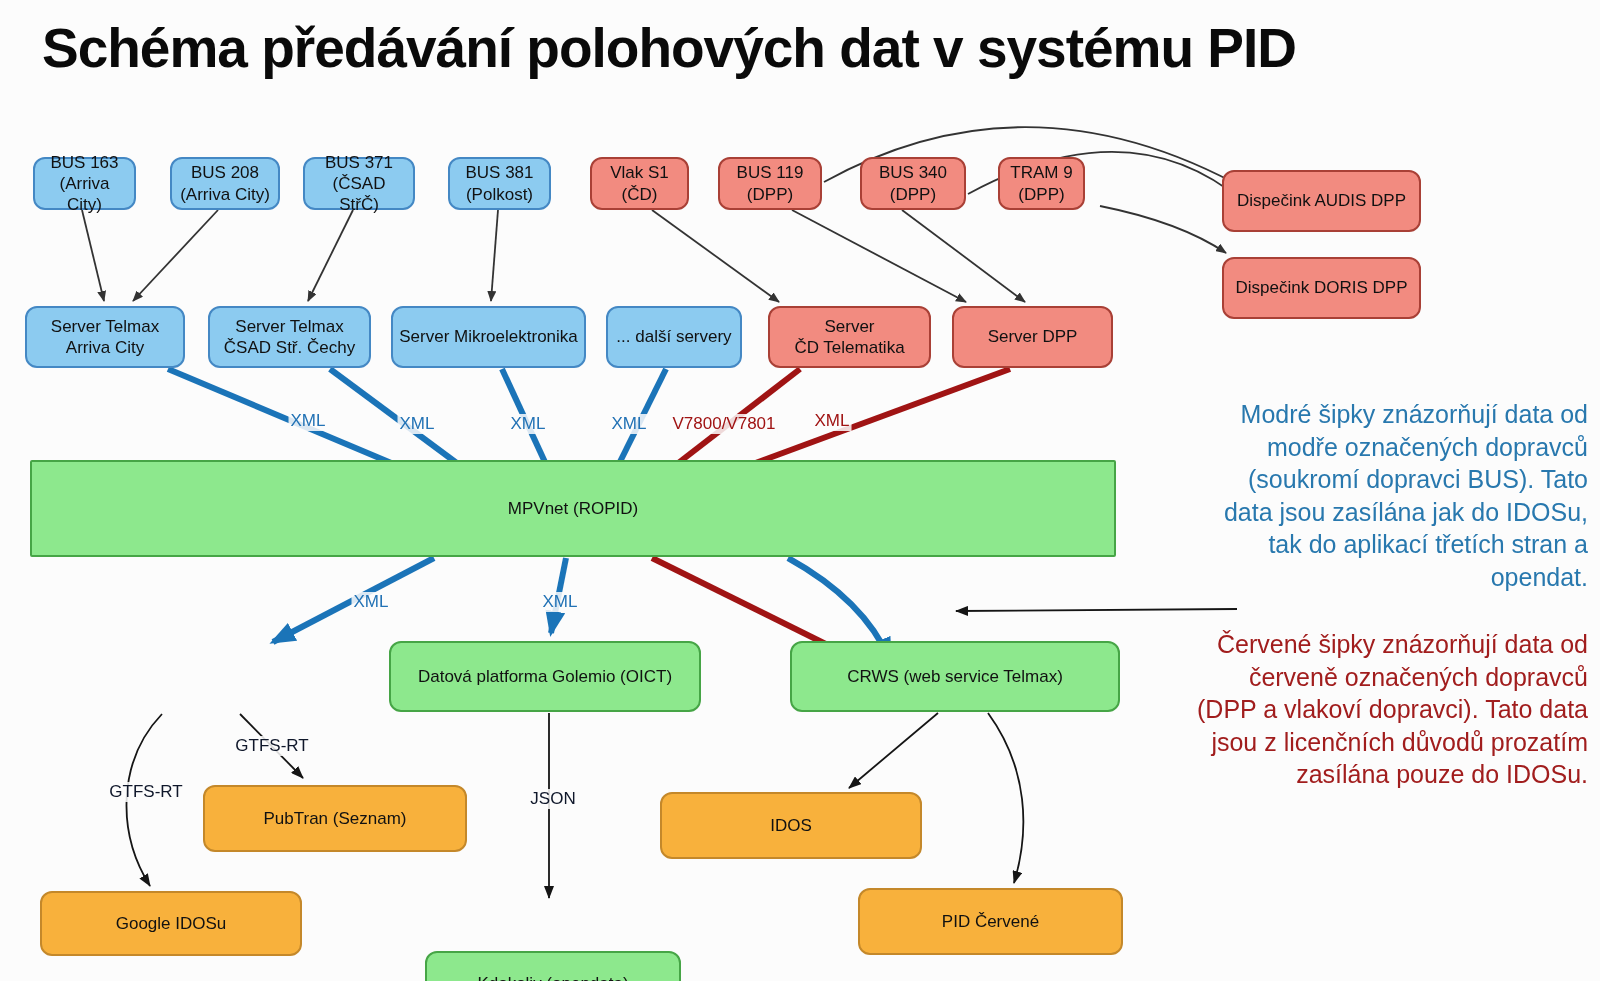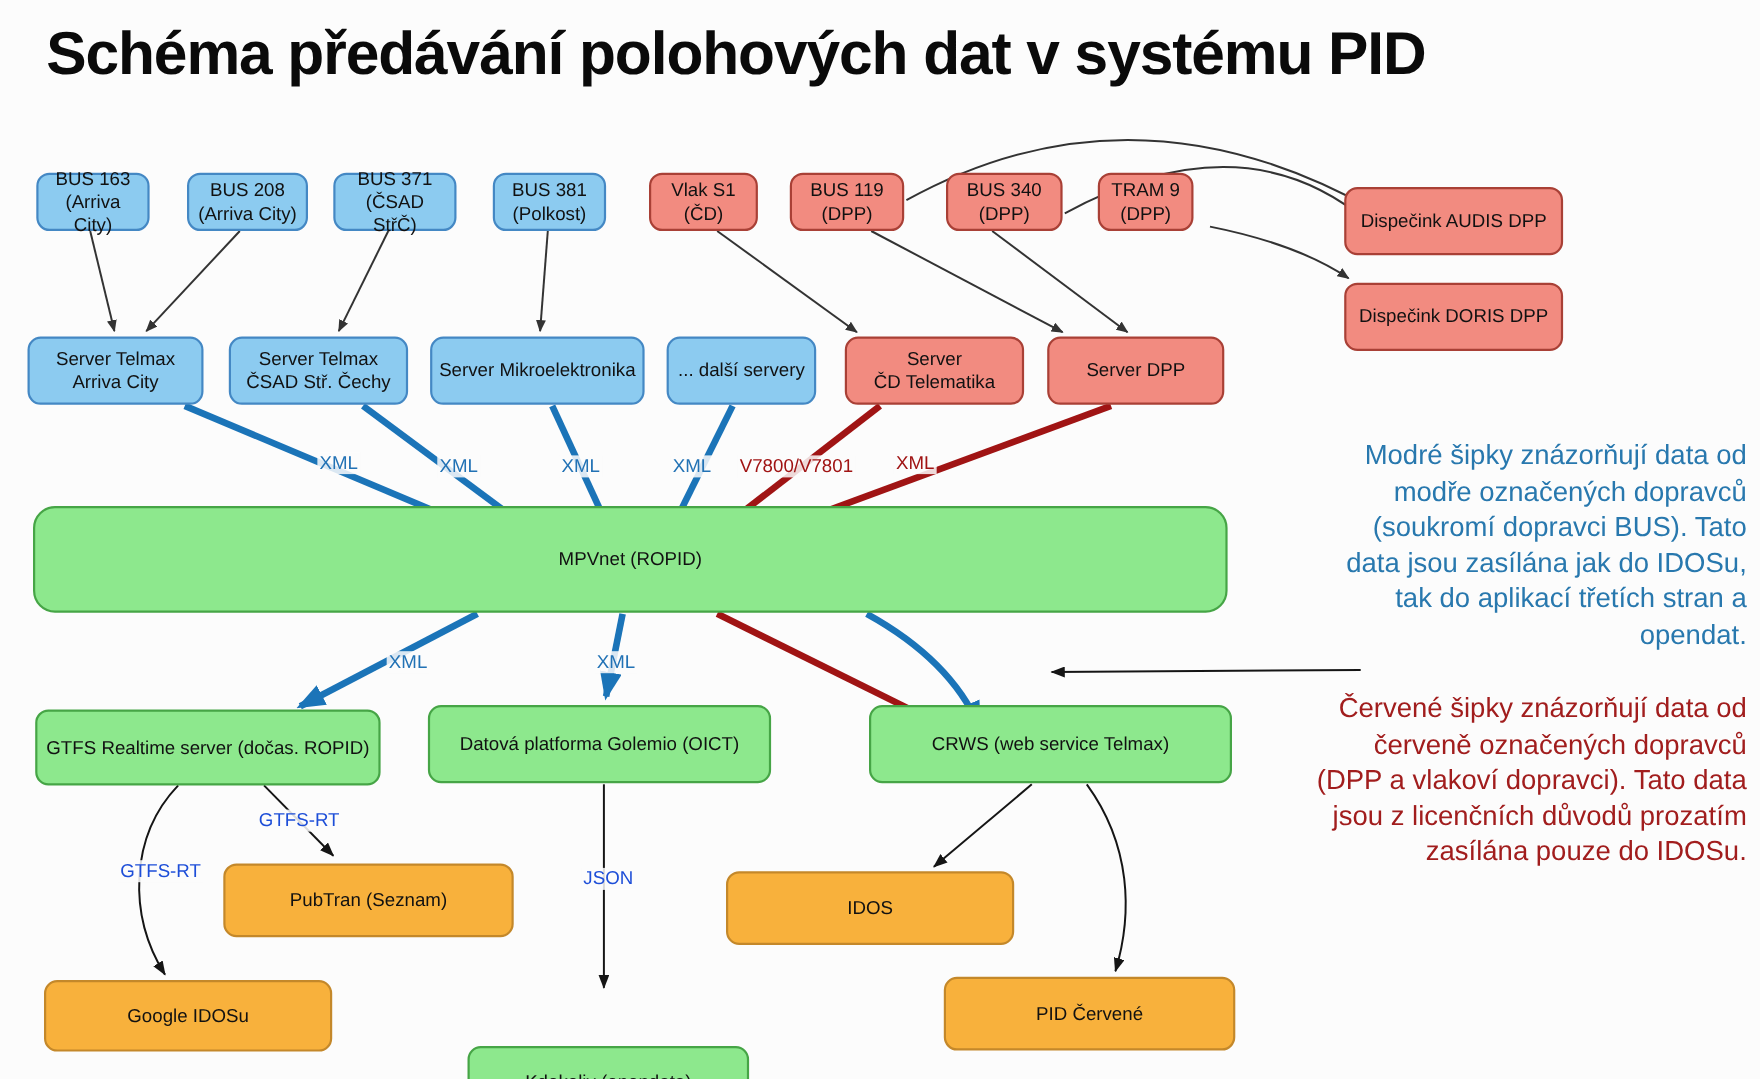--- a/index.html
+++ b/index.html
@@ -13,28 +13,28 @@
   }
   .node{
     position:absolute;display:flex;align-items:center;justify-content:center;
     text-align:center;white-space:pre-line;border-radius:12px;border:2px solid;
     font-size:17px;color:#111;line-height:1.25;padding:2px 6px;box-sizing:border-box;
   }
   .node.blue{background:#8ccbf0;border-color:#4488c4;}
   .node.red{background:#f28b80;border-color:#a94036;}
   .node.green{background:#8de88d;border-color:#46a546;}
   .node.orange{background:#f8b13c;border-color:#c4882a;}
-  .node.big{border-radius:20px;}
+  .node.big{border-radius:2px;}
   .elabel{
     position:absolute;transform:translate(-50%,-50%);font-size:17px;
     background:rgba(252,252,252,.85);padding:0 2px;white-space:nowrap;
   }
   .elabel.xml-blue{color:#2272b5;}
   .elabel.xml-red{color:#a01414;}
-  .elabel.lbl-black{color:#1d4ed8;}
+  .elabel.lbl-black{color:#0f172a;}
   .note{
     position:absolute;width:392px;font-size:25px;line-height:1.3;text-align:right;
   }
   .note.blue-note{left:1196px;top:398px;color:#2878ae;}
   .note.red-note{left:1196px;top:628px;color:#a11d1d;}
   svg.arrows{position:absolute;left:0;top:0;}
 </style>
 </head>
 <body>
 
@@ -121,21 +121,20 @@
   <div class="node blue" style="left:208px;top:306px;width:163px;height:62px">Server Telmax
 ČSAD Stř. Čechy</div>
   <div class="node blue" style="left:391px;top:306px;width:195px;height:62px">Server Mikroelektronika</div>
   <div class="node blue" style="left:606px;top:306px;width:136px;height:62px">... další servery</div>
   <div class="node red" style="left:768px;top:306px;width:163px;height:62px">Server
 ČD Telematika</div>
   <div class="node red" style="left:952px;top:306px;width:161px;height:62px">Server DPP</div>
 
   <div class="node green big" style="left:30px;top:460px;width:1086px;height:97px">MPVnet (ROPID)</div>
 
-  <div class="node green" style="left:32px;top:645px;width:314px;height:69px">GTFS Realtime server (dočas. ROPID)</div>
   <div class="node green" style="left:389px;top:641px;width:312px;height:71px">Datová platforma Golemio (OICT)</div>
   <div class="node green" style="left:790px;top:641px;width:330px;height:71px">CRWS (web service Telmax)</div>
 
   <div class="node orange" style="left:203px;top:785px;width:264px;height:67px">PubTran (Seznam)</div>
   <div class="node orange" style="left:660px;top:792px;width:262px;height:67px">IDOS</div>
   <div class="node orange" style="left:858px;top:888px;width:265px;height:67px">PID Červené</div>
   <div class="node orange" style="left:40px;top:891px;width:262px;height:65px">Google IDOSu</div>
   <div class="node green" style="left:425px;top:951px;width:256px;height:66px">Kdokoliv (opendata)</div>
 
   <span class="elabel xml-blue" style="left:308px;top:421px">XML</span>

